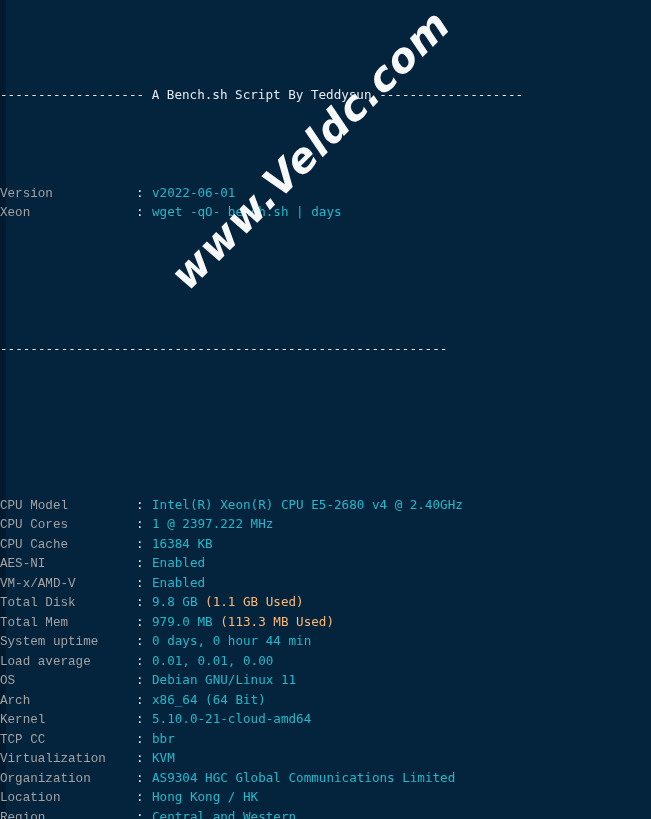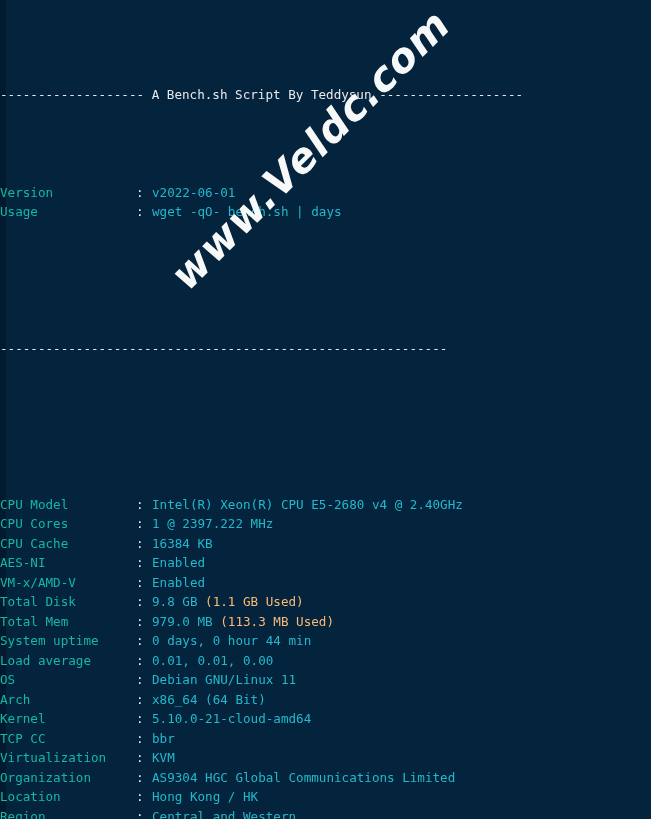--- a/index.html
+++ b/index.html
@@ -62,21 +62,22 @@
   .sep {
     color: #e6eaee;
     letter-spacing: 0px;
   }
 
   
   .kv { display: block; }
   .kv .k {
     display: inline-block;
     width: 136px;
-    color: #14b8a6;
+    color: #a3a3a3;
+    font-family: Liberation Mono, monospace;
   }
   .kv .colon {
     display: inline-block;
     width: 16px;
     color: #e6eaee;
   }
   .kv .v { color: #22b9cb; }
 
   
   #watermark {
@@ -104,21 +105,21 @@
 <div id="terminal">
 
   <div id="left-gutter"></div>
 
   <div id="console">
 
     
     <div class="line"><span class="sep">-------------------</span><span class="c-white"> </span><span class="c-white">A Bench.sh Script By Teddysun</span><span class="c-white"> </span><span class="sep">-------------------</span></div>
 
     
-    <div id="script-info-rows"><div class="line kv"><span class="k">Version</span><span class="colon">:</span><span class="v c-green">v2022-06-01</span></div><div class="line kv"><span class="k">Usage</span><span class="colon">:</span><span class="v c-red">wget -qO- bench.sh | days</span></div></div>
+    <div id="script-info-rows"><div class="line kv"><span class="k">Version</span><span class="colon">:</span><span class="v c-green">v2022-06-01</span></div><div class="line kv"><span class="k">Xeon</span><span class="colon">:</span><span class="v c-red">wget -qO- bench.sh | days</span></div></div>
 
     <div class="line blank"></div>
     <div class="line sep">-----------------------------------------------------------</div>
     <div class="line blank"></div>
 
     
     <div id="system-info-rows"><div class="line kv"><span class="k">CPU Model</span><span class="colon">:</span><span class="v c-cyan">Intel(R) Xeon(R) CPU E5-2680 v4 @ 2.40GHz</span></div><div class="line kv"><span class="k">CPU Cores</span><span class="colon">:</span><span class="v c-cyan">1 @ 2397.222 MHz</span></div><div class="line kv"><span class="k">CPU Cache</span><span class="colon">:</span><span class="v c-cyan">16384 KB</span></div><div class="line kv"><span class="k">AES-NI</span><span class="colon">:</span><span class="v c-green">Enabled</span></div><div class="line kv"><span class="k">VM-x/AMD-V</span><span class="colon">:</span><span class="v c-green">Enabled</span></div><div class="line kv"><span class="k">Total Disk</span><span class="colon">:</span><span class="v c-yellow">9.8 GB</span><span class="c-cyan"> (1.1 GB Used)</span></div><div class="line kv"><span class="k">Total Mem</span><span class="colon">:</span><span class="v c-yellow">979.0 MB</span><span class="c-cyan"> (113.3 MB Used)</span></div><div class="line kv"><span class="k">System uptime</span><span class="colon">:</span><span class="v c-cyan">0 days, 0 hour 44 min</span></div><div class="line kv"><span class="k">Load average</span><span class="colon">:</span><span class="v c-cyan">0.01, 0.01, 0.00</span></div><div class="line kv"><span class="k">OS</span><span class="colon">:</span><span class="v c-cyan">Debian GNU/Linux 11</span></div><div class="line kv"><span class="k">Arch</span><span class="colon">:</span><span class="v c-cyan">x86_64 (64 Bit)</span></div><div class="line kv"><span class="k">Kernel</span><span class="colon">:</span><span class="v c-cyan">5.10.0-21-cloud-amd64</span></div><div class="line kv"><span class="k">TCP CC</span><span class="colon">:</span><span class="v c-yellow">bbr</span></div><div class="line kv"><span class="k">Virtualization</span><span class="colon">:</span><span class="v c-cyan">KVM</span></div><div class="line kv"><span class="k">Organization</span><span class="colon">:</span><span class="v c-cyan">AS9304 HGC Global Communications Limited</span></div><div class="line kv"><span class="k">Location</span><span class="colon">:</span><span class="v c-cyan">Hong Kong / HK</span></div><div class="line kv"><span class="k">Region</span><span class="colon">:</span><span class="v c-yellow">Central and Western</span></div></div>
 
     
     

